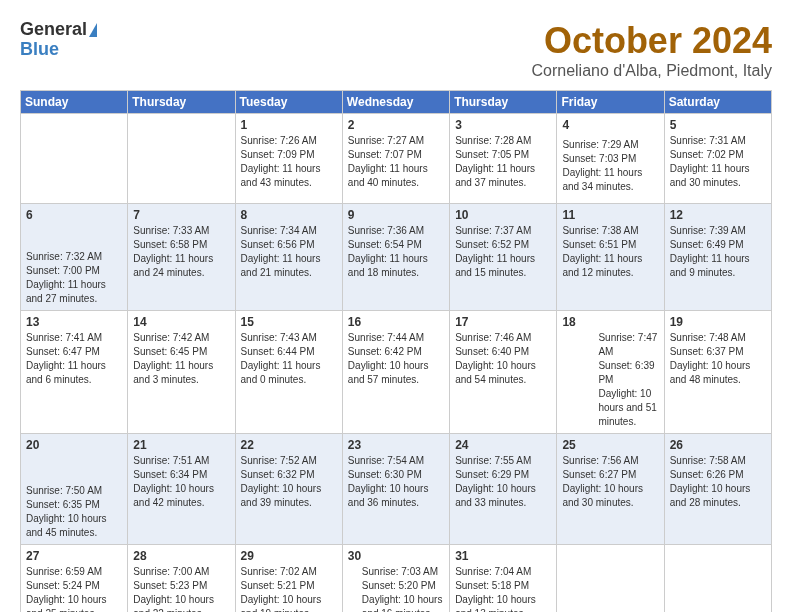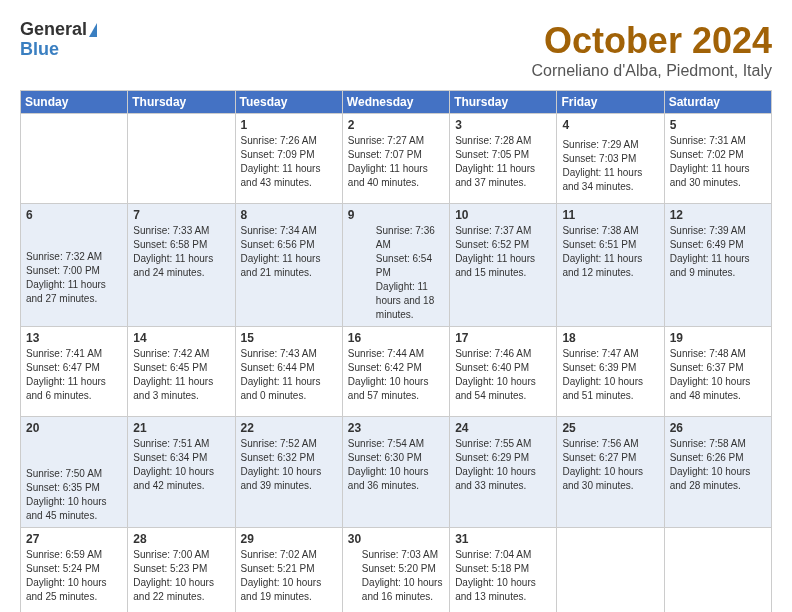--- a/index.html
+++ b/index.html
@@ -168,21 +168,21 @@
 Daylight: 11 hours and 24 minutes.</div>
         </td>
         <td>
           <div class="day-num">8</div>
           <div class="cell-content" style="white-space: pre-line;">Sunrise: 7:34 AM
 Sunset: 6:56 PM
 Daylight: 11 hours and 21 minutes.</div>
         </td>
         <td>
           <div class="day-num">9</div>
-          <div class="cell-content" style="white-space: pre-line; margin-left: 28px;">Sunrise: 7:36 AM
+          <div class="cell-content" style="white-space: pre-line;">Sunrise: 7:36 AM
 Sunset: 6:54 PM
 Daylight: 11 hours and 18 minutes.</div>
         </td>
         <td>
           <div class="day-num">10</div>
           <div class="cell-content" style="white-space: pre-line;">Sunrise: 7:37 AM
 Sunset: 6:52 PM
 Daylight: 11 hours and 15 minutes.</div>
         </td>
         <td>
@@ -224,21 +224,21 @@
 Daylight: 10 hours and 57 minutes.</div>
         </td>
         <td>
           <div class="day-num">17</div>
           <div class="cell-content" style="white-space: pre-line;">Sunrise: 7:46 AM
 Sunset: 6:40 PM
 Daylight: 10 hours and 54 minutes.</div>
         </td>
         <td>
           <div class="day-num">18</div>
-          <div class="cell-content" style="white-space: pre-line;">Sunrise: 7:47 AM
+          <div class="cell-content" style="white-space: pre-line; margin-left: 36px;">Sunrise: 7:47 AM
 Sunset: 6:39 PM
 Daylight: 10 hours and 51 minutes.</div>
         </td>
         <td>
           <div class="day-num">19</div>
           <div class="cell-content" style="white-space: pre-line;">Sunrise: 7:48 AM
 Sunset: 6:37 PM
 Daylight: 10 hours and 48 minutes.</div>
         </td>
       </tr>

